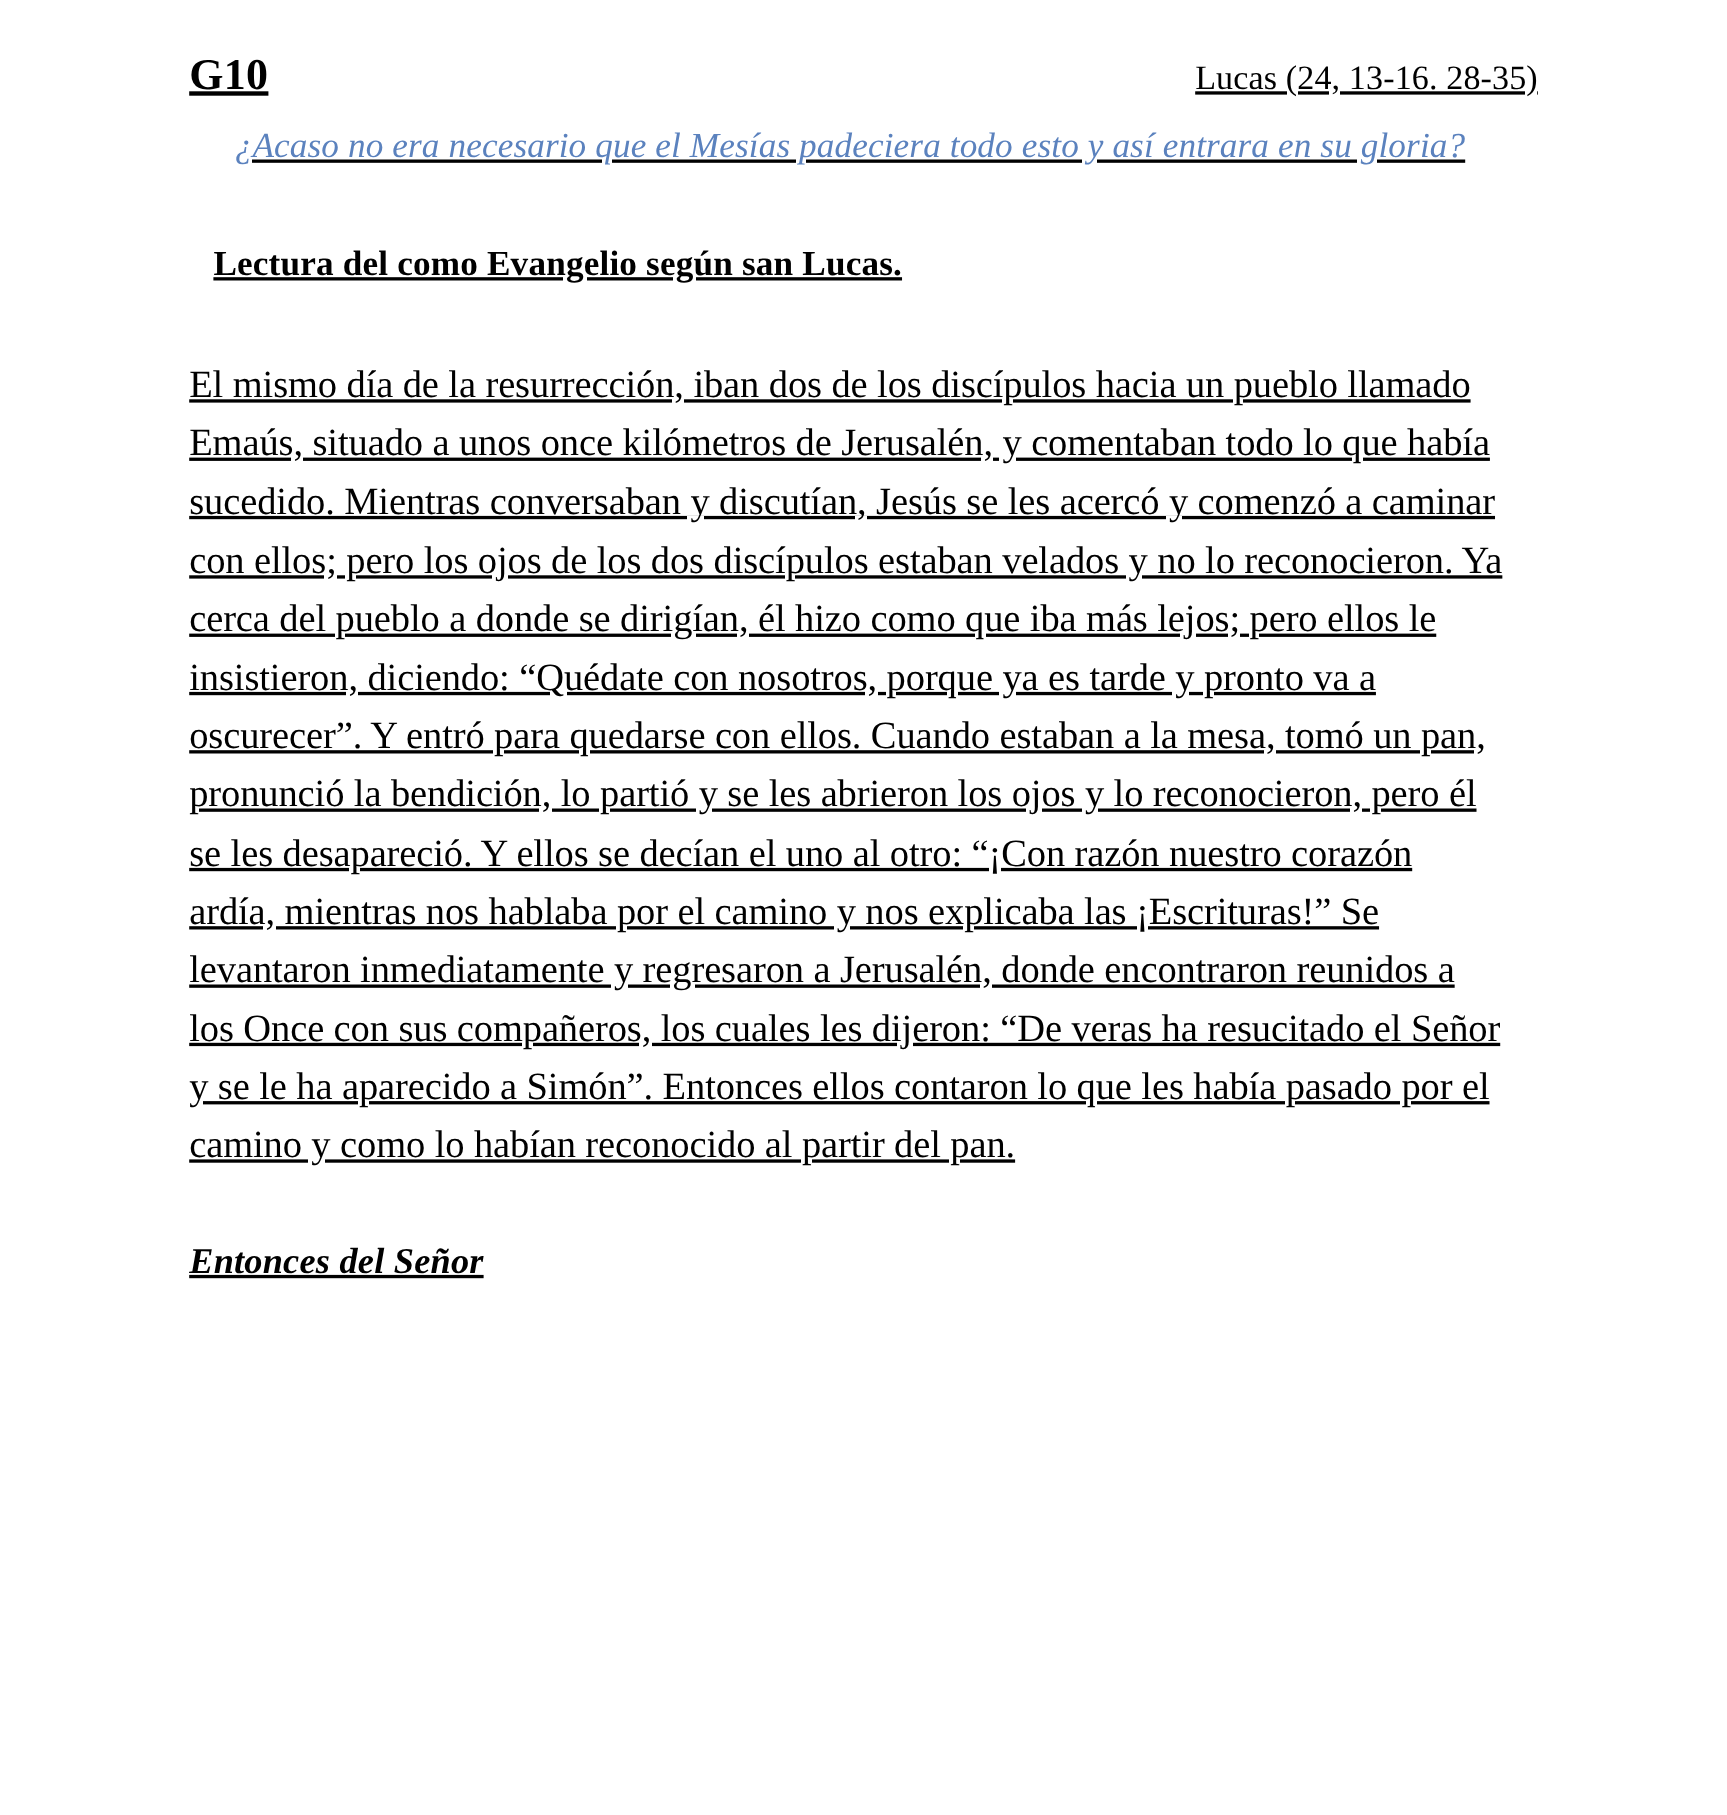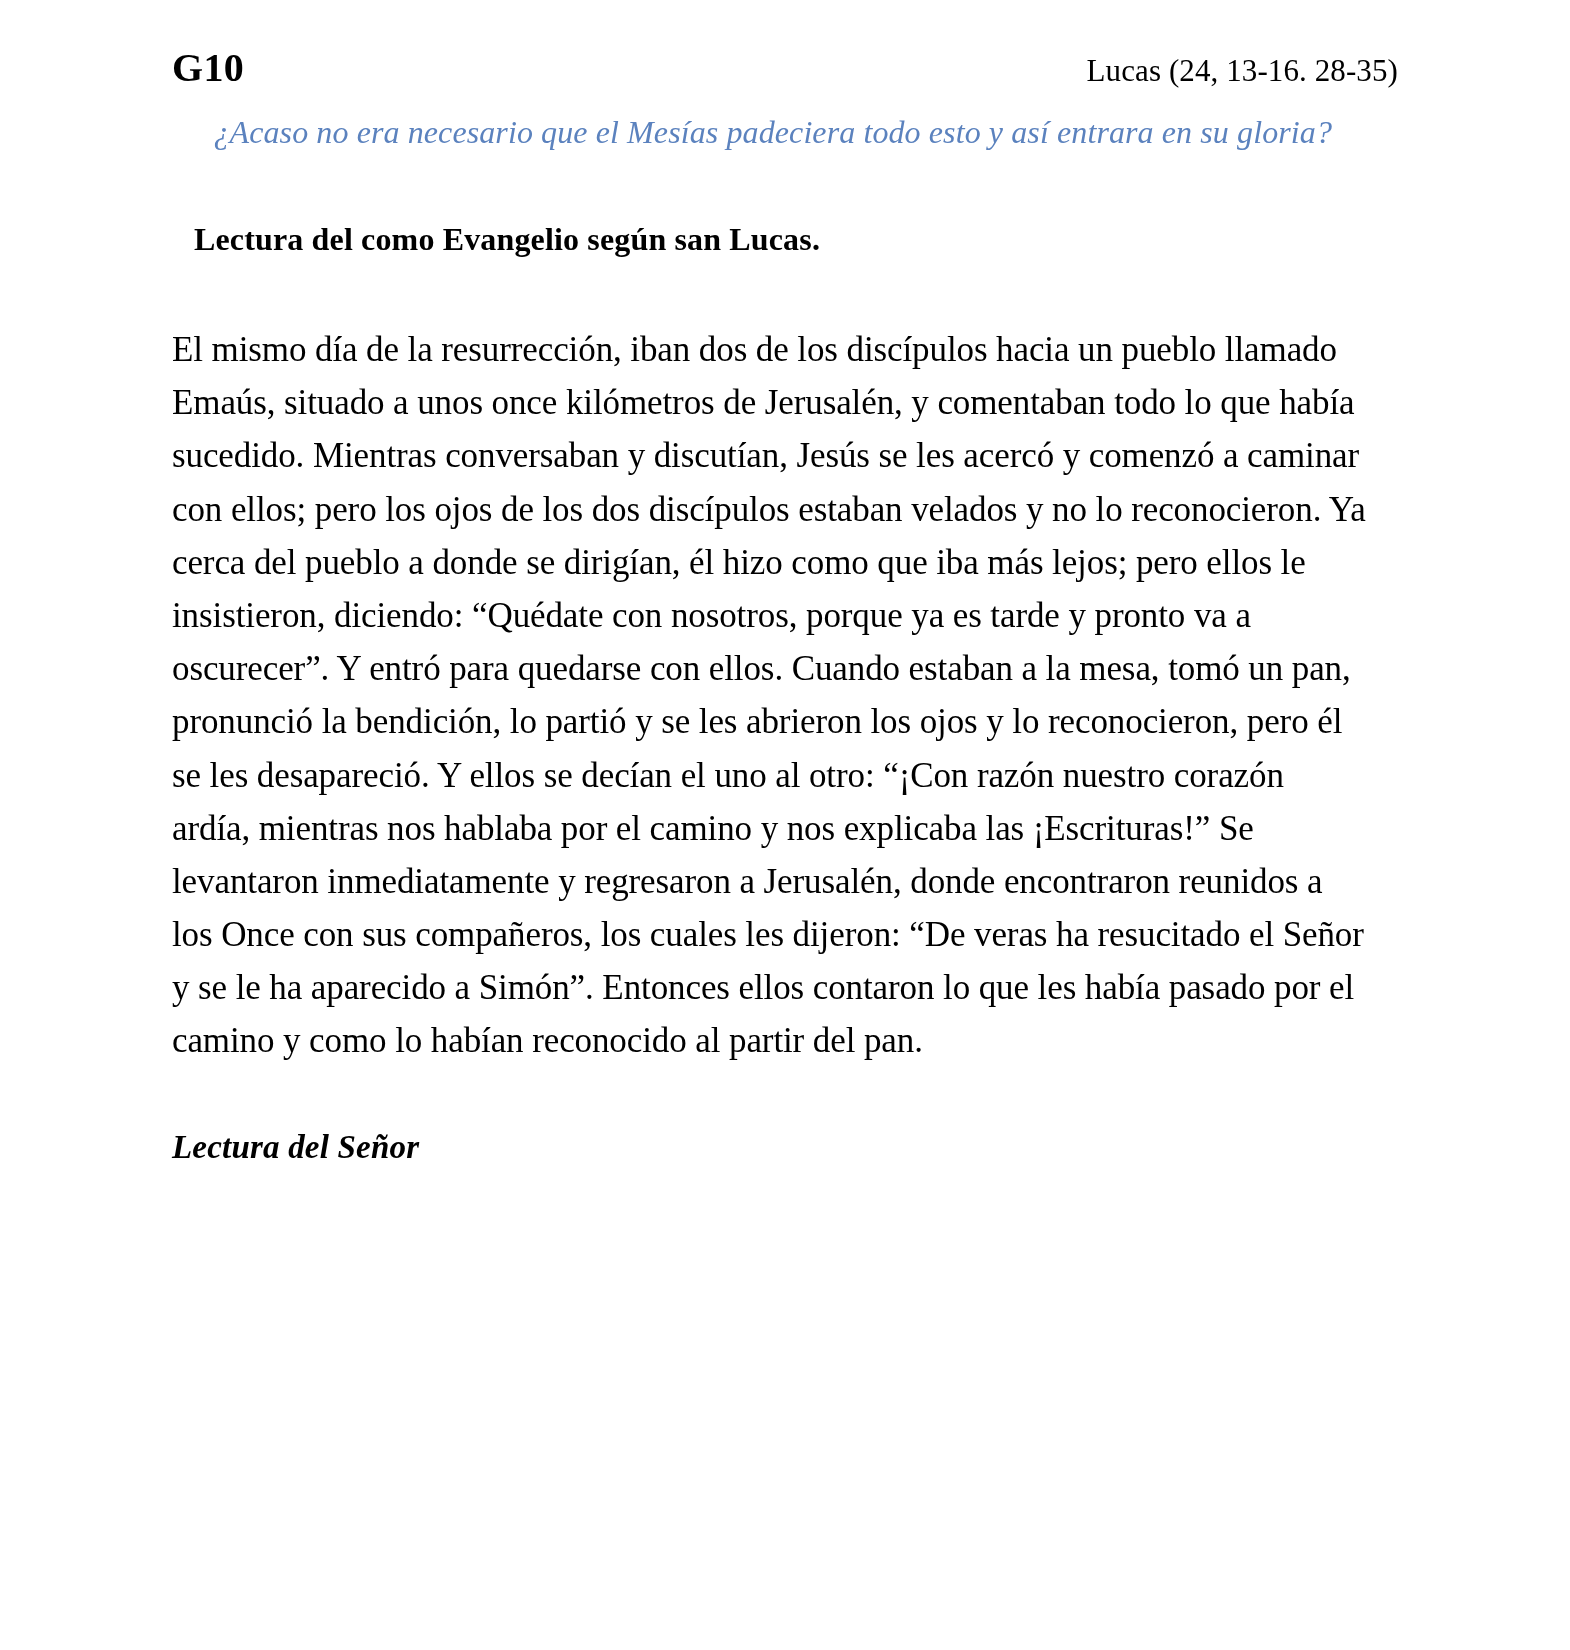--- a/index.html
+++ b/index.html
@@ -16,20 +16,21 @@
     overflow: hidden;
   }
 
   .page {
     position: relative;
     width: 1570px;
     height: 1191px;
     background: #ffffff;
     box-sizing: border-box;
     padding: 0 172px 0 172px;
+    text-decoration: underline;
   }
 
   
   .header {
     display: flex;
     align-items: baseline;
     justify-content: space-between;
     padding-top: 48px;
     height: 62px;
     box-sizing: border-box;
@@ -100,15 +101,15 @@
     <div class="header-code">G10</div>
     <div class="header-ref">Lucas (24, 13-16. 28-35)</div>
   </div>
 
   <div class="subtitle" style="color: rgb(91, 130, 190); text-align: right;">¿Acaso no era necesario que el Mesías padeciera todo esto y así entrara en su gloria?</div>
 
   <div class="reading-heading">Lectura del como Evangelio según san Lucas.</div>
 
   <div class="body-text">El mismo día de la resurrección, iban dos de los discípulos hacia un pueblo llamado Emaús, situado a unos once kilómetros de Jerusalén, y comentaban todo lo que había sucedido. Mientras conversaban y discutían, Jesús se les acercó y comenzó a caminar con ellos; pero los ojos de los dos discípulos estaban velados y no lo reconocieron. Ya cerca del pueblo a donde se dirigían, él hizo como que iba más lejos; pero ellos le insistieron, diciendo: “Quédate con nosotros, porque ya es tarde y pronto va a oscurecer”. Y entró para quedarse con ellos. Cuando estaban a la mesa, tomó un pan, pronunció la bendición, lo partió y se les abrieron los ojos y lo reconocieron, pero él se les desapareció. Y ellos se decían el uno al otro: “¡Con razón nuestro corazón ardía, mientras nos hablaba por el camino y nos explicaba las ¡Escrituras!” Se levantaron inmediatamente y regresaron a Jerusalén, donde encontraron reunidos a los Once con sus compañeros, los cuales les dijeron: “De veras ha resucitado el Señor y se le ha aparecido a Simón”. Entonces ellos contaron lo que les había pasado por el camino y como lo habían reconocido al partir del pan.</div>
 
-  <div class="closing">Lectura del Señor</div>
+  <div class="closing">Entonces del Señor</div>
 
 </div>
 
 </body></html>

